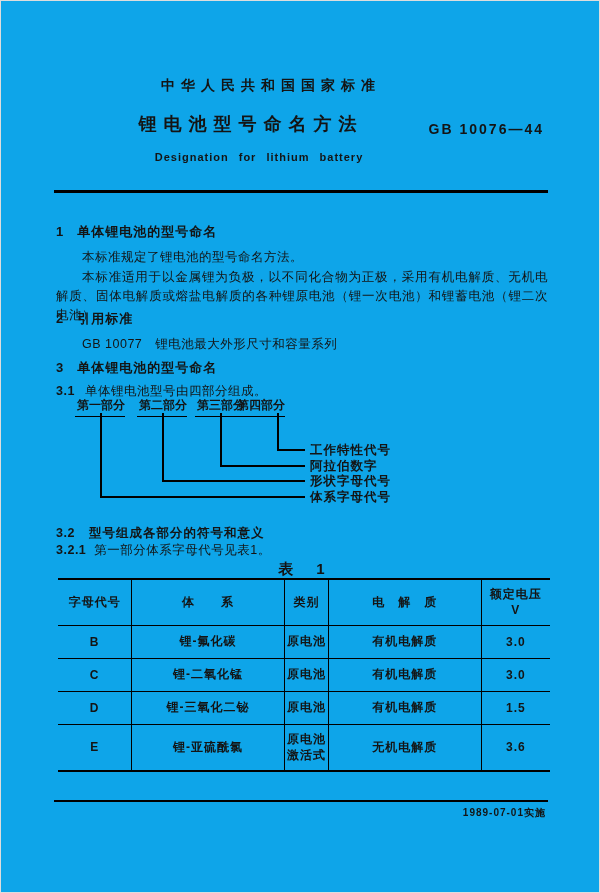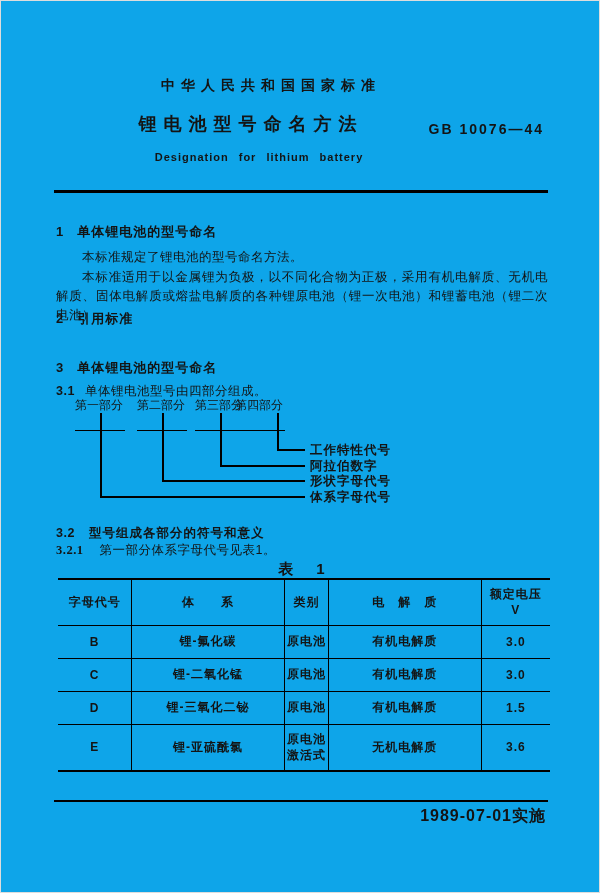--- a/index.html
+++ b/index.html
@@ -44,22 +44,22 @@
   
   .h-num { font-weight: bold; margin-right: 14px; }
   .h-txt { font-weight: bold; letter-spacing: 1px; }
   .sec-head { left: 55px; font-size: 13px; }
   .body-txt { font-size: 12.5px; letter-spacing: 0.5px; }
   .para { left: 55px; width: 492px; line-height: 19px; text-align: justify; }
 
   
   .part-label {
     position: absolute; top: 396px; width: 50px;
-    font-size: 12px; font-weight: normal; text-align: left;
-    border-bottom: 1.5px solid #000; padding-bottom: 16px;
+    font-size: 12px; font-weight: bold; text-align: right;
+    border-bottom: 1.5px solid #000; padding-bottom: 2px;
   }
   .vline { position: absolute; width: 1.5px; background: #000; top: 412px; }
   .hline { position: absolute; height: 1.5px; background: #000; }
   .callout {
     position: absolute; left: 309px;
     font-size: 12.5px; font-weight: bold; letter-spacing: 1px;
   }
 
   
   .tbl-caption {
@@ -80,21 +80,21 @@
   td.c4 { width: 31%; }
   td.c5 { width: 14%; border-right: none; }
   tr.hdr td { height: 46px; border-top: 2px solid #000; }
   tr.r td { height: 33px; }
   tr.r-last td { height: 47px; border-bottom: 2px solid #000; }
   .cell-2line { line-height: 16px; }
 
   
   .foot-rule { left: 53px; top: 799px; width: 494px; height: 2px; background: #000; }
   .foot-left { left: 55px; top: 807px; font-size: 12.5px; font-weight: bold; letter-spacing: 1px; }
-  .foot-right { right: 53px; top: 805px; font-size: 16px; font-weight: bold; letter-spacing: 1px; }
+  .foot-right { right: 53px; top: 805px; font-size: 10px; font-weight: bold; letter-spacing: 1px; }
 </style>
 </head>
 <body>
 
 <div class="page">
 
   <div class="abs std-line">中华人民共和国国家标准</div>
   <div class="abs doc-title">锂电池型号命名方法</div>
   <div class="abs gb-code">GB 10076—44</div>
   <div class="abs en-title">Designation for lithium battery</div>
@@ -102,20 +102,21 @@
 
   <div class="abs sec-head" style="top:222px;">
     <span class="h-num">1</span><span class="h-txt">单体锂电池的型号命名</span>
   </div>
   <div class="abs body-txt" style="left:81px; top:248px;">本标准规定了锂电池的型号命名方法。</div>
   <div class="abs body-txt para" style="top:267px; text-indent:26px;">本标准适用于以金属锂为负极，以不同化合物为正极，采用有机电解质、无机电解质、固体电解质或熔盐电解质的各种锂原电池（锂一次电池）和锂蓄电池（锂二次电池）。</div>
 
   <div class="abs sec-head" style="top:309px;">
     <span class="h-num">2</span><span class="h-txt">引用标准</span>
   </div>
+  <div class="abs body-txt" style="left:81px; top:335px;">GB 10077　锂电池最大外形尺寸和容量系列</div>
 
   <div class="abs sec-head" style="top:358px;">
     <span class="h-num">3</span><span class="h-txt">单体锂电池的型号命名</span>
   </div>
   <div class="abs body-txt" style="left:55px; top:382px;">
     <span class="h-num" style="margin-right:10px;text-align:right;">3.1</span><span>单体锂电池型号由四部分组成。</span>
   </div>
 
   <div class="part-label" style="left:74px;">第一部分</div>
   <div class="part-label" style="left:136px;">第二部分</div>
@@ -134,21 +135,21 @@
 
   <div class="callout" style="top:441px;">工作特性代号</div>
   <div class="callout" style="top:457px;">阿拉伯数字</div>
   <div class="callout" style="top:472px;">形状字母代号</div>
   <div class="callout" style="top:488px;">体系字母代号</div>
 
   <div class="abs body-txt" style="left:55px; top:524px;">
     <span class="h-num" style="">3.2</span><span class="h-txt">型号组成各部分的符号和意义</span>
   </div>
   <div class="abs body-txt" style="left:55px; top:541px;">
-    <span class="h-num" style="margin-right:16px;font-family:Liberation Serif, serif;">3.2.1</span><span>第一部分体系字母代号见表1。</span>
+    <span class="h-num" style="margin-right:8px;">3.2.1</span><span>第一部分体系字母代号见表1。</span>
   </div>
 
   <div class="abs tbl-caption">表　1</div>
   <div class="abs tbl-wrap">
     <table>
       <tbody>
           <tr class="hdr">
         <td class="c1">字母代号</td>
         <td class="c2">体　　系</td>
         <td class="c3">类别</td>

